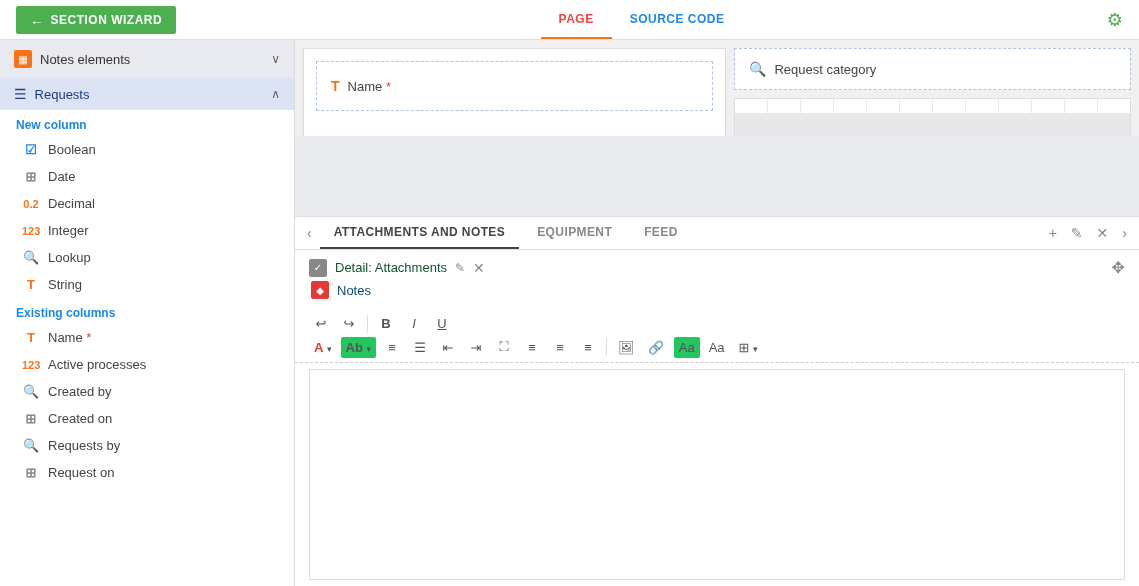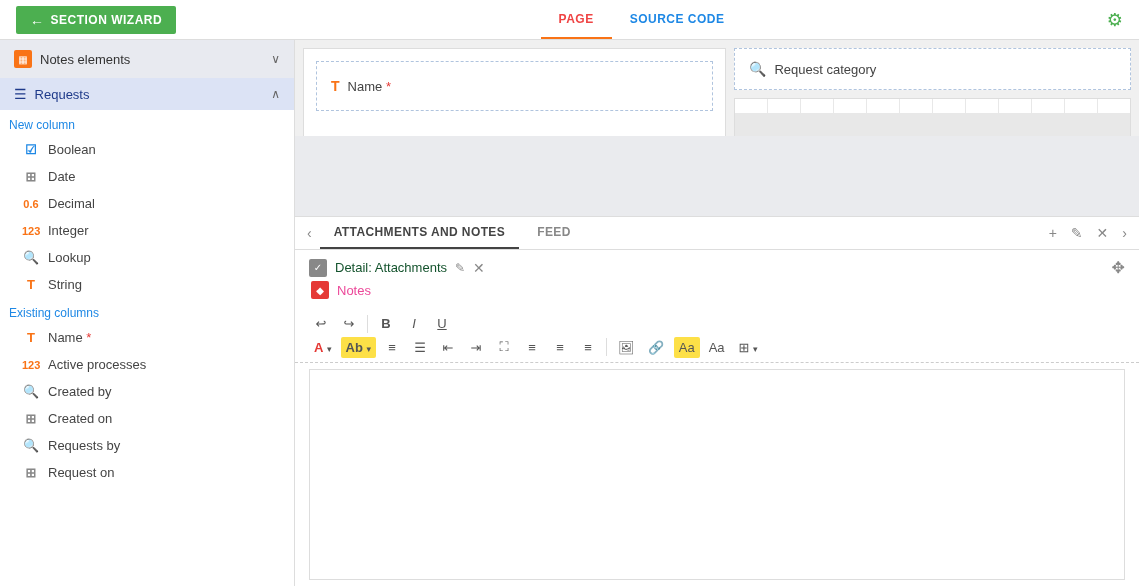--- a/index.html
+++ b/index.html
@@ -95,24 +95,24 @@
       cursor: pointer;
       font-size: 13px;
       color: #1e3a8a;
       font-weight: 500;
     }
     .requests-header .req-left { display: flex; align-items: center; gap: 8px; }
     .hamburger { font-size: 14px; color: #1e3a8a; }
     .chevron { font-size: 12px; color: #666; }
 
     .sidebar-group-label {
-      padding: 8px 9px 4px;
+      padding: 8px 16px 4px;
       color: #1e88e5;
       font-size: 12px;
-      font-weight: 400;
+      font-weight: 700;
     }
     .sidebar-item {
       display: flex;
       align-items: center;
       padding: 6px 14px 6px 22px;
       gap: 8px;
       cursor: pointer;
       font-size: 13px;
       color: #444;
     }
@@ -284,21 +284,21 @@
     }
     .notes-icon-box {
       width: 18px; height: 18px;
       background: #e53935;
       display: flex; align-items: center; justify-content: center;
       color: #fff; font-size: 10px;
       border-radius: 2px;
     }
     .notes-label {
       font-size: 13px;
-      color: #ec4899;
+      color: #0c4a6e;
     }
 
     
     .rte-toolbar {
       display: flex;
       flex-direction: column;
       gap: 2px;
       padding: 6px 14px 4px;
       border-bottom: 1px dashed #ccc;
     }
@@ -315,21 +315,21 @@
       padding: 3px 5px;
       font-size: 13px;
       border-radius: 2px;
       min-width: 24px;
       text-align: center;
     }
     .rte-btn.bold { font-weight: bold; }
     .rte-btn.italic { font-style: italic; }
     .rte-btn.underline { text-decoration: underline; }
     .rte-divider { width: 1px; height: 18px; background: #ddd; margin: 0 2px; }
-    .rte-btn-highlight { background: #fde047; }
+    .rte-btn-highlight { background: #22c55e; }
 
     .rte-editor {
       flex: 1;
       margin: 6px 14px;
       border: 1px solid #ddd;
       min-height: 80px;
       background: #fff;
     }
   </style>
 </head>
@@ -371,21 +371,21 @@
 
     <div class="sidebar-item">
       <span class="item-icon icon-bool">☑</span>
       <span>Boolean</span>
     </div>
     <div class="sidebar-item">
       <span class="item-icon icon-date">⊞</span>
       <span>Date</span>
     </div>
     <div class="sidebar-item">
-      <span class="item-icon icon-decimal" style="font-size:11px;">0.6</span>
+      <span class="item-icon icon-decimal" style="font-size:11px;">0.2</span>
       <span>Decimal</span>
     </div>
     <div class="sidebar-item">
       <span class="item-icon icon-int" style="font-size:11px;">123</span>
       <span>Integer</span>
     </div>
     <div class="sidebar-item">
       <span class="item-icon icon-lookup">🔍</span>
       <span>Lookup</span>
     </div>
@@ -461,20 +461,21 @@
 
     </div>
 
     <div style="flex:1; background:#eaebee; min-height:20px;"></div>
 
     <div class="bottom-panel">
 
       <div class="tab-bar">
         <button class="tab-nav-btn">‹</button>
         <div class="panel-tab active">ATTACHMENTS AND NOTES</div>
+        <div class="panel-tab">EQUIPMENT</div>
         <div class="panel-tab">FEED</div>
         <div class="tab-actions">
           <button class="tab-action-btn">+</button>
           <button class="tab-action-btn">✎</button>
           <button class="tab-action-btn">✕</button>
           <button class="tab-nav-btn">›</button>
         </div>
       </div>
 
       <div class="detail-block">

